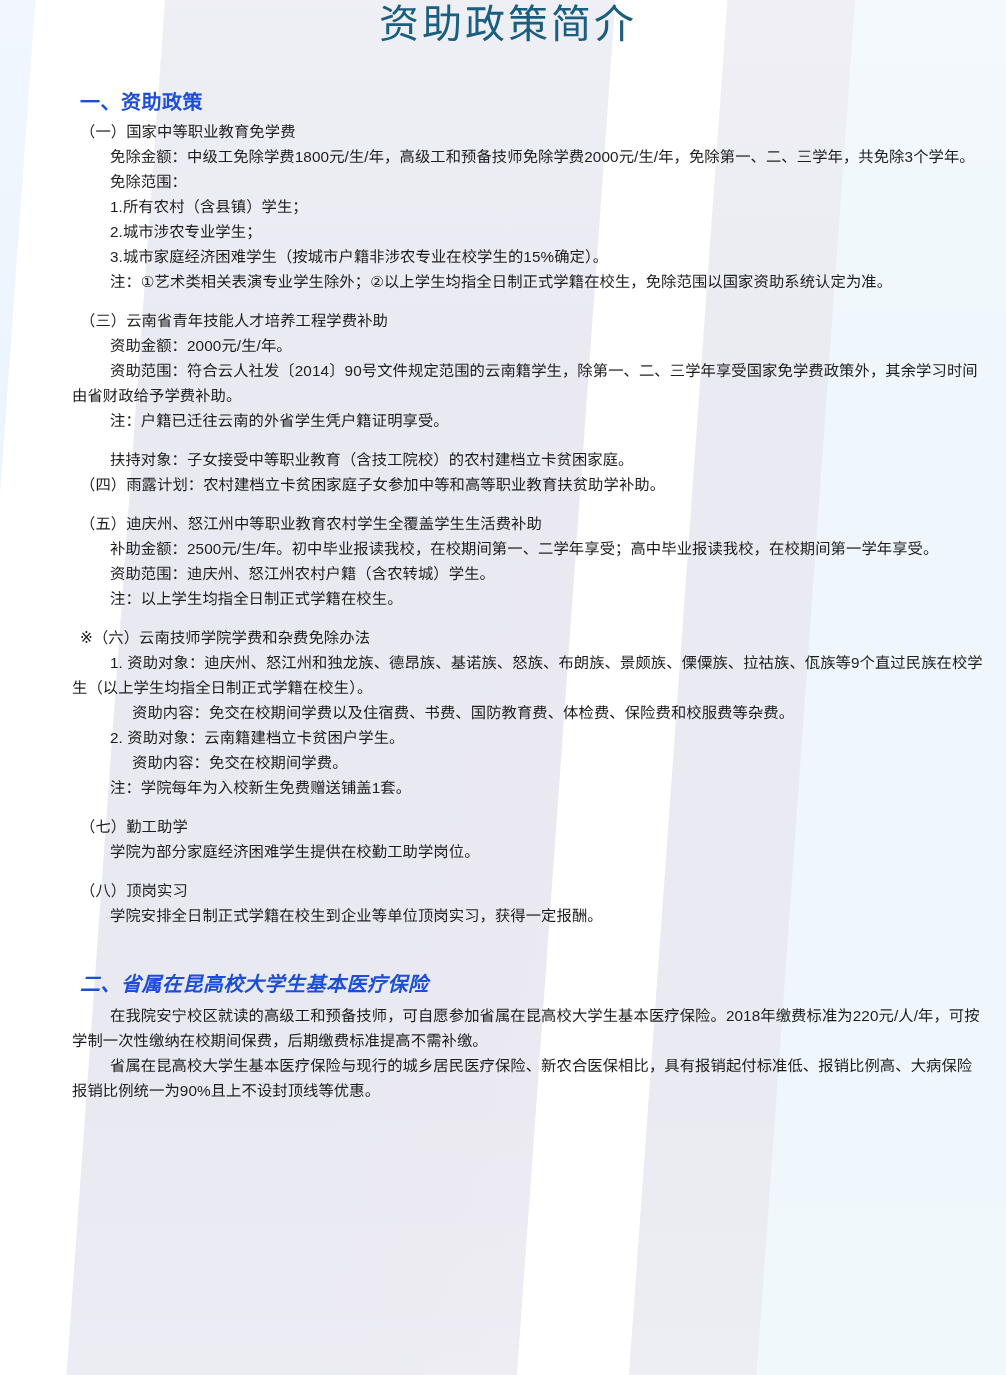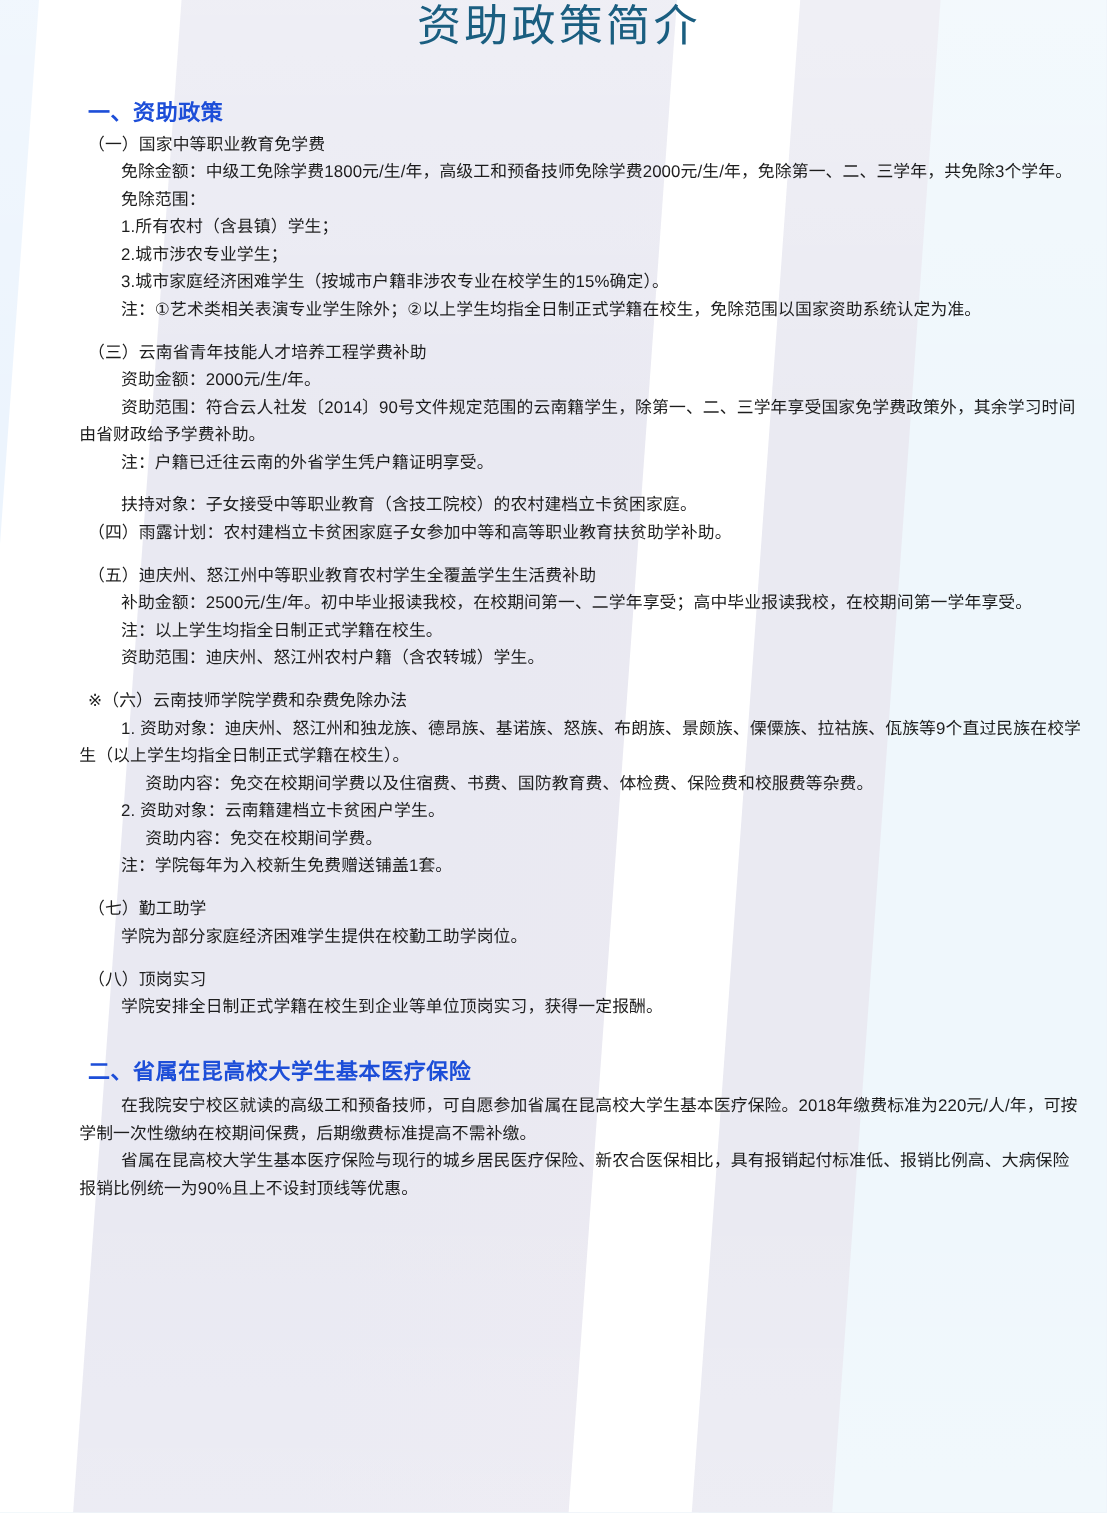--- a/index.html
+++ b/index.html
@@ -97,22 +97,23 @@
   }
 
   .h1 {
     font-size: 20px;
     font-weight: bold;
     color: #1d4ed8;
     margin: 38px 0 4px 8px;
     letter-spacing: 0.5px;
   }
   .h1.second {
-    margin-top: 30px;
+    margin-top: 40px;
     margin-bottom: 6px;
+    font-style: italic;
   }
 
   .sec {
     margin-bottom: 14px;
   }
   .sec-tight {
     margin-bottom: 10px;
   }
 
   p.line {
@@ -173,22 +174,22 @@
     </div>
 
     <div class="sec">
       <p class="line ind1">扶持对象：子女接受中等职业教育（含技工院校）的农村建档立卡贫困家庭。</p>
       <p class="line ind0">（四）雨露计划：农村建档立卡贫困家庭子女参加中等和高等职业教育扶贫助学补助。</p>
     </div>
 
     <div class="sec">
       <p class="line ind0">（五）迪庆州、怒江州中等职业教育农村学生全覆盖学生生活费补助</p>
       <p class="line ind1">补助金额：2500元/生/年。初中毕业报读我校，在校期间第一、二学年享受；高中毕业报读我校，在校期间第一学年享受。</p>
+      <p class="line ind1">资助范围：迪庆州、怒江州农村户籍（含农转城）学生。</p>
       <p class="line ind1">注：以上学生均指全日制正式学籍在校生。</p>
-      <p class="line ind1">资助范围：迪庆州、怒江州农村户籍（含农转城）学生。</p>
     </div>
 
     <div class="sec">
       <p class="line ind0">※（六）云南技师学院学费和杂费免除办法</p>
       <p class="line wrap-body">1. 资助对象：迪庆州、怒江州和独龙族、德昂族、基诺族、怒族、布朗族、景颇族、傈僳族、拉祜族、佤族等9个直过民族在校学生（以上学生均指全日制正式学籍在校生）。</p>
       <p class="line ind2">资助内容：免交在校期间学费以及住宿费、书费、国防教育费、体检费、保险费和校服费等杂费。</p>
       <p class="line ind1">2. 资助对象：云南籍建档立卡贫困户学生。</p>
       <p class="line ind2">资助内容：免交在校期间学费。</p>
       <p class="line ind1">注：学院每年为入校新生免费赠送铺盖1套。</p>
     </div>

